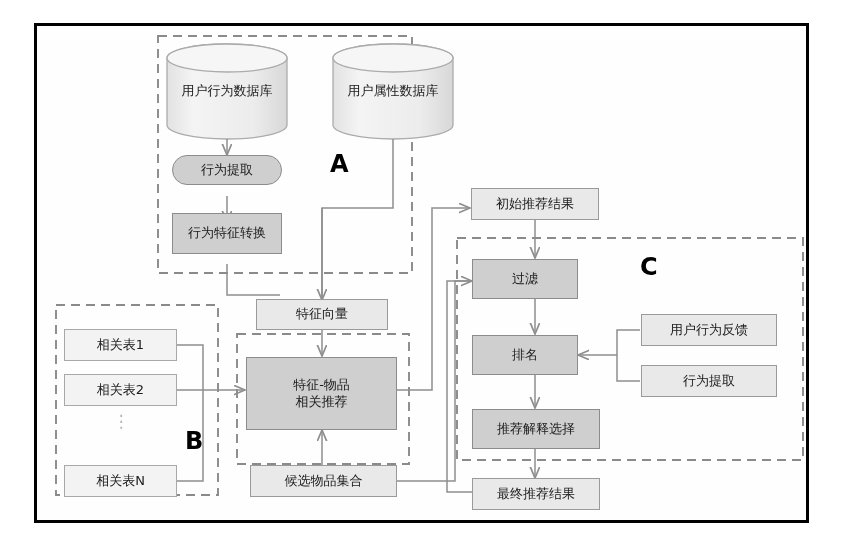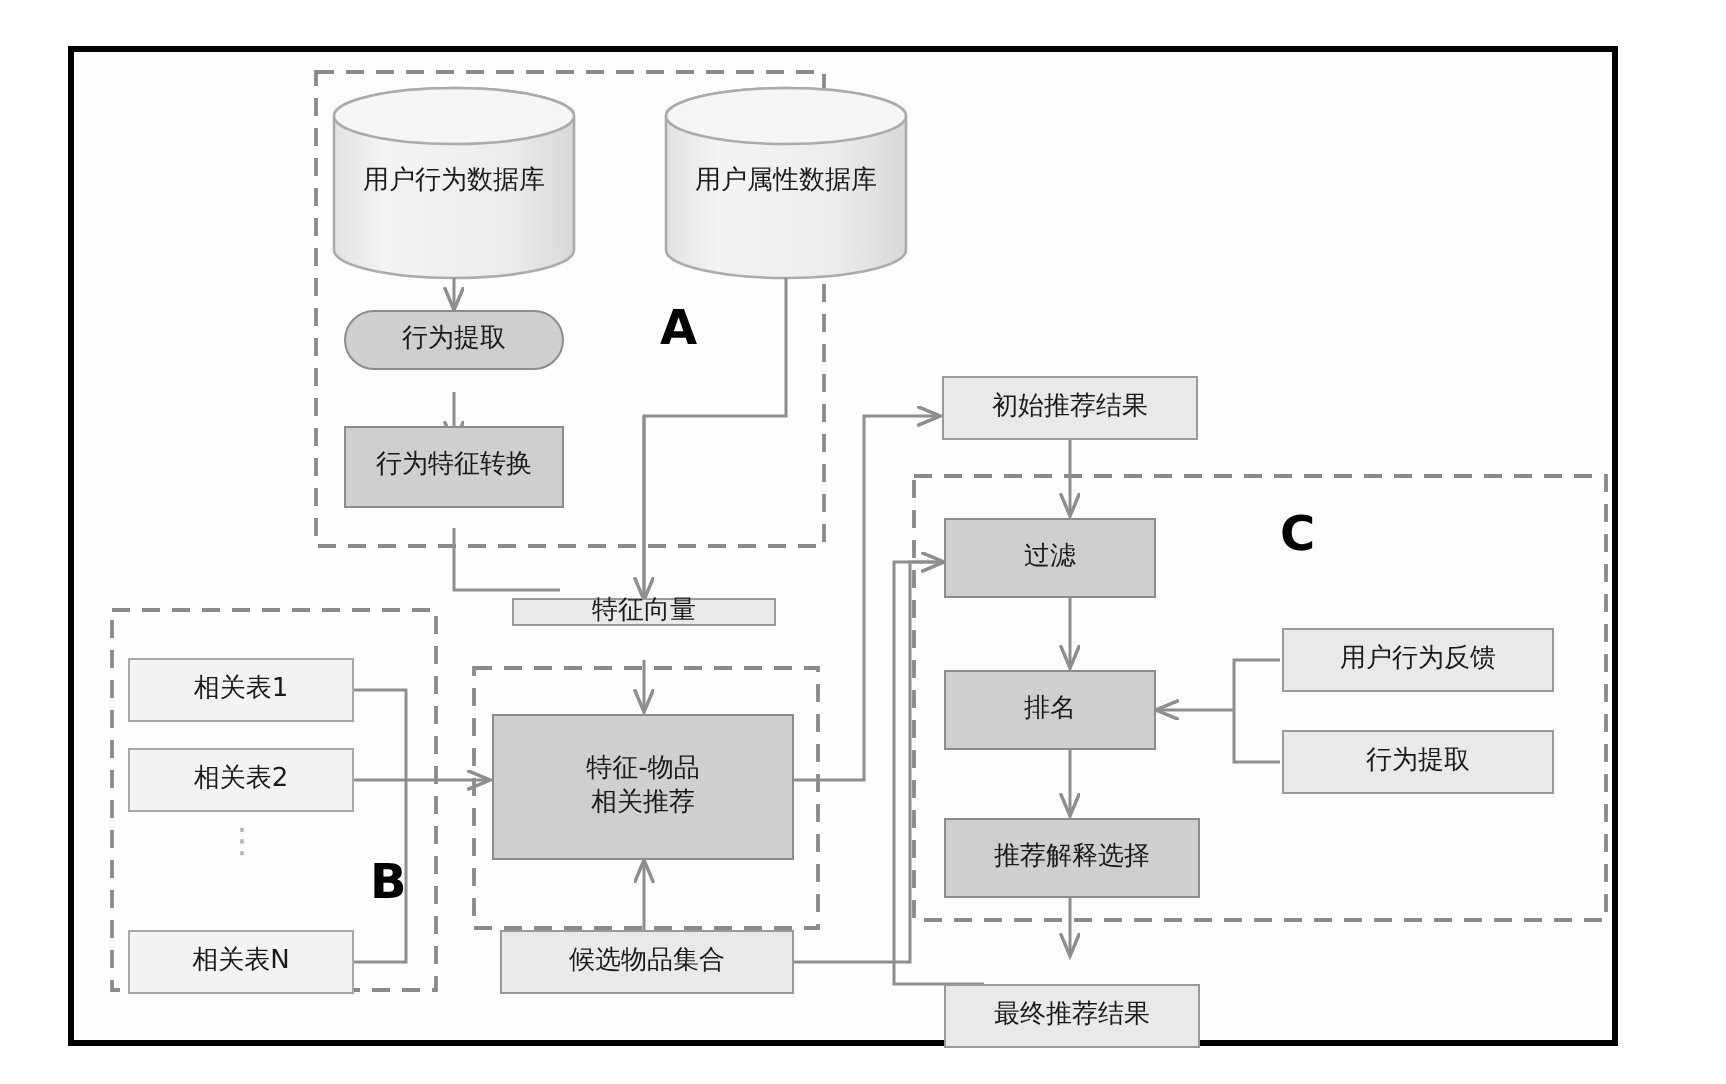--- a/index.html
+++ b/index.html
@@ -102,21 +102,21 @@
   </div>
 
   <div class="node box dark cjk" style="left:172px;top:155px;width:110px;height:30px;border-radius:17px;">
     <span>行为提取</span>
   </div>
 
   <div class="node box dark cjk" style="left:172px;top:213px;width:110px;height:41px;">
     <span>行为特征转换</span>
   </div>
 
-  <div class="node box light cjk" style="left:256px;top:299px;width:132px;height:14px;text-align:right;">
+  <div class="node box light cjk" style="left:256px;top:299px;width:132px;height:31px;text-align:right;">
     <span>特征向量</span>
   </div>
 
   <div class="node box pale cjk" style="left:64px;top:329px;width:113px;height:32px;">
     <span>相关表1</span>
   </div>
 
   <div class="node box pale cjk" style="left:64px;top:374px;width:113px;height:32px;">
     <span>相关表2</span>
   </div>
@@ -147,21 +147,21 @@
   </div>
 
   <div class="node box dark cjk" style="left:472px;top:335px;width:106px;height:40px;">
     <span>排名</span>
   </div>
 
   <div class="node box dark cjk" style="left:472px;top:409px;width:128px;height:40px;">
     <span>推荐解释选择</span>
   </div>
 
-  <div class="node box light cjk" style="left:472px;top:492px;width:128px;height:32px;">
+  <div class="node box light cjk" style="left:472px;top:478px;width:128px;height:32px;">
     <span>最终推荐结果</span>
   </div>
 
   <div class="node box light cjk" style="left:641px;top:314px;width:136px;height:32px;">
     <span>用户行为反馈</span>
   </div>
 
   <div class="node box light cjk" style="left:641px;top:365px;width:136px;height:32px;">
     <span>行为提取</span>
   </div>

